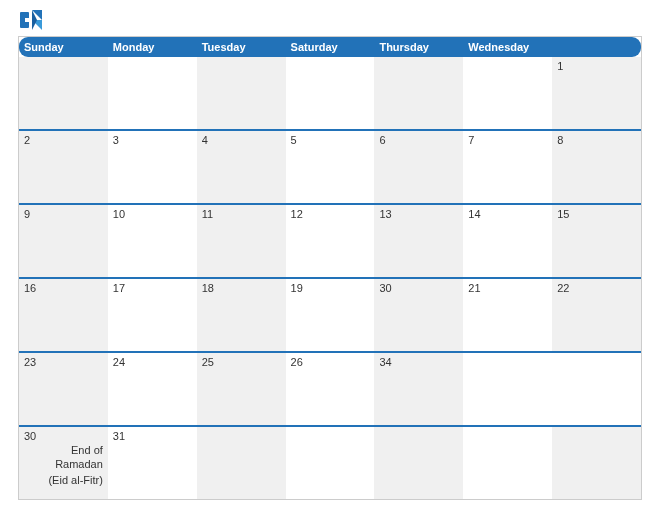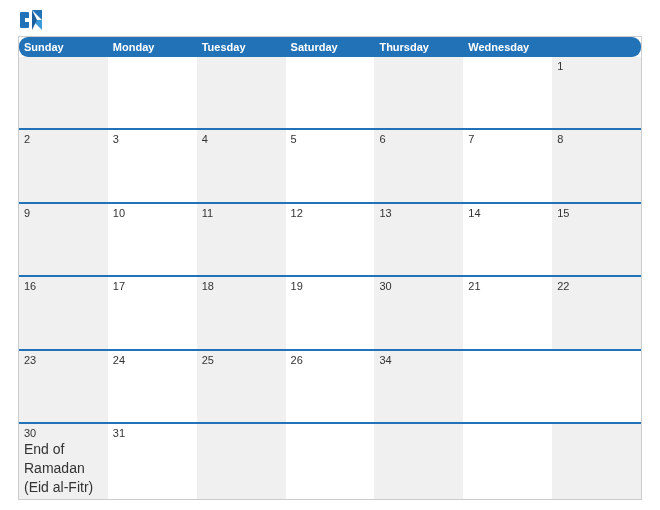--- a/index.html
+++ b/index.html
@@ -111,25 +111,26 @@
     .day-cell:nth-child(7n+4) { background: #fff; }
     .day-cell:nth-child(7n+5) { background: #f0f0f0; }
     .day-cell:nth-child(7n+6) { background: #fff; }
     .day-cell:nth-child(7n+7) { background: #f0f0f0; }
     .day-num {
       font-size: 11px;
       color: #333;
       display: block;
     }
     .day-event {
-      font-size: 14px;
+      font-size: 11px;
       color: #333;
       display: block;
       margin-top: 1px;
       line-height: 1.3;
+      text-align: right;
     }
     .day-cell.empty .day-num { color: transparent; }
   </style>
 </head>
 <body>
 
 <div class="page">
   <div class="header">
     <div class="logo">
       <svg width="22" height="20" viewBox="0 0 22 20">

